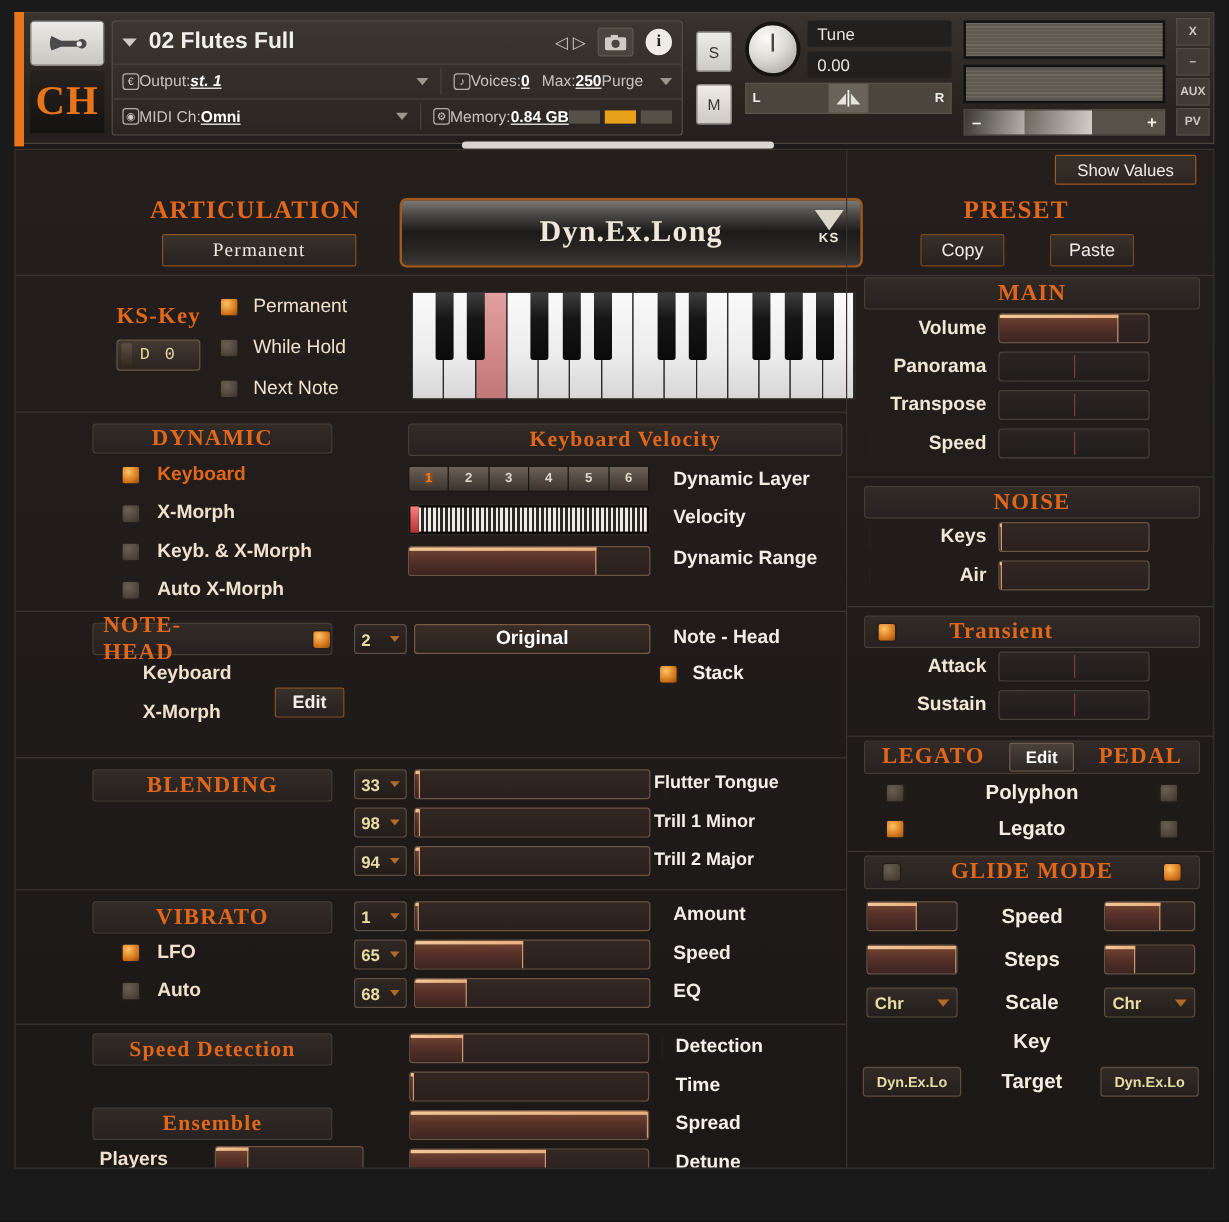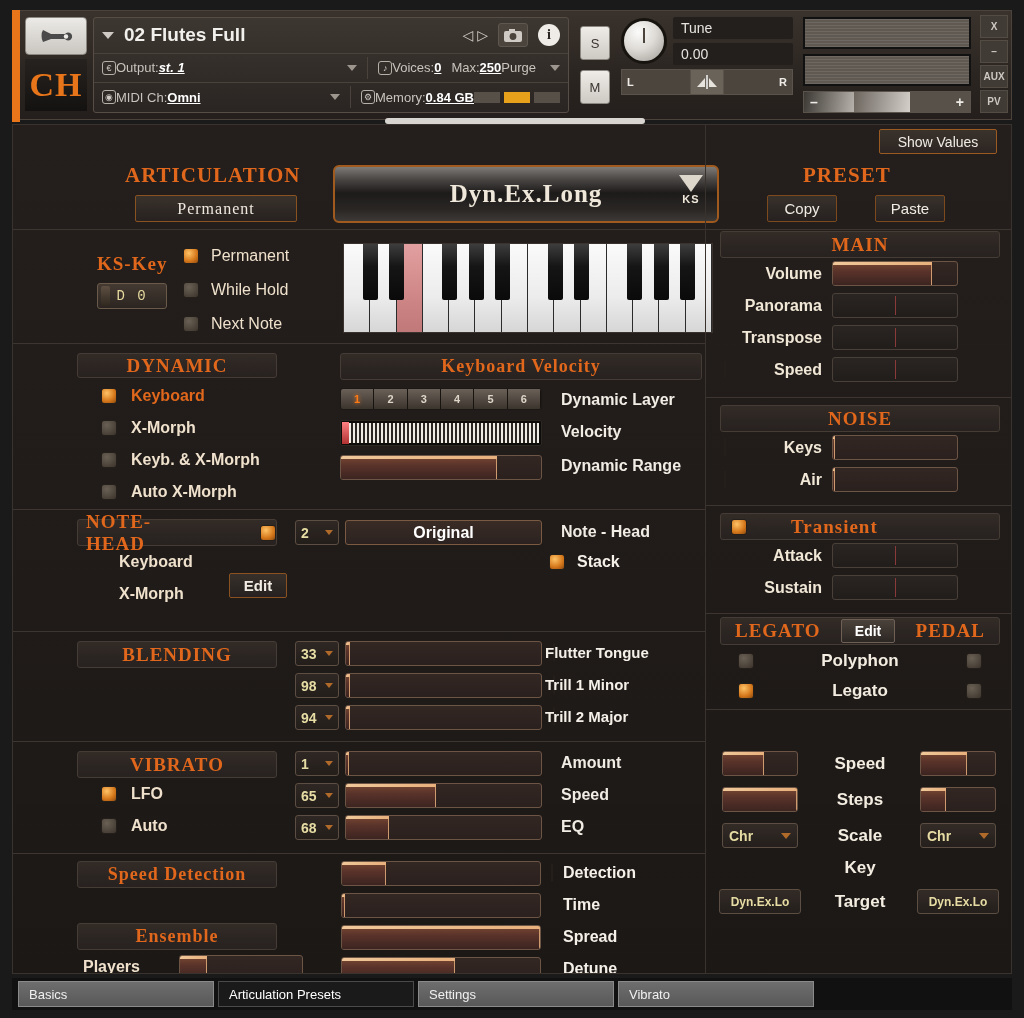--- a/index.html
+++ b/index.html
@@ -802,20 +802,25 @@
         </div>
         <div class="leg-row" style="top:64px">
           <span class="led on"></span>
           <span class="t">Legato</span>
           <span class="led"></span>
         </div>
       </div>
       <div class="rdiv" style="top:584px"></div>
 
       <div style="position:absolute;left:0;top:588px;width:308px;height:250px">
+        <div id="glide-bar">
+          <span class="led"></span>
+          <span class="t hdr-orange">GLIDE MODE</span>
+          <span class="led on"></span>
+        </div>
 
         <div class="hslider g-sl" style="left:16px; top:38px">
             <div class="fill" style="width:55%"></div>
             <div class="cap" style="width:55%"></div>
           </div>
         <div class="g-lbl" style="top:41px">Speed</div>
         <div class="hslider g-sl" style="left:214px; top:38px">
             <div class="fill" style="width:62%"></div>
             <div class="cap" style="width:62%"></div>
           </div>
@@ -842,19 +847,13 @@
 
         <div class="g-lbl" style="top:145px">Key</div>
 
         <div class="g-tgt" style="left:13px; top:176px">Dyn.Ex.Lo</div>
         <div class="g-lbl" style="top:179px">Target</div>
         <div class="g-tgt" style="left:211px; top:176px">Dyn.Ex.Lo</div>
       </div>
     </div>
   </div>
 
-  <div id="tabbar">
-    <div class="tab" style="width:196px">Basics</div>
-    <div class="tab active" style="width:196px">Articulation Presets</div>
-    <div class="tab" style="width:196px">Settings</div>
-    <div class="tab" style="width:196px">Vibrato</div>
-  </div>
 </div>
 
 </body></html>

